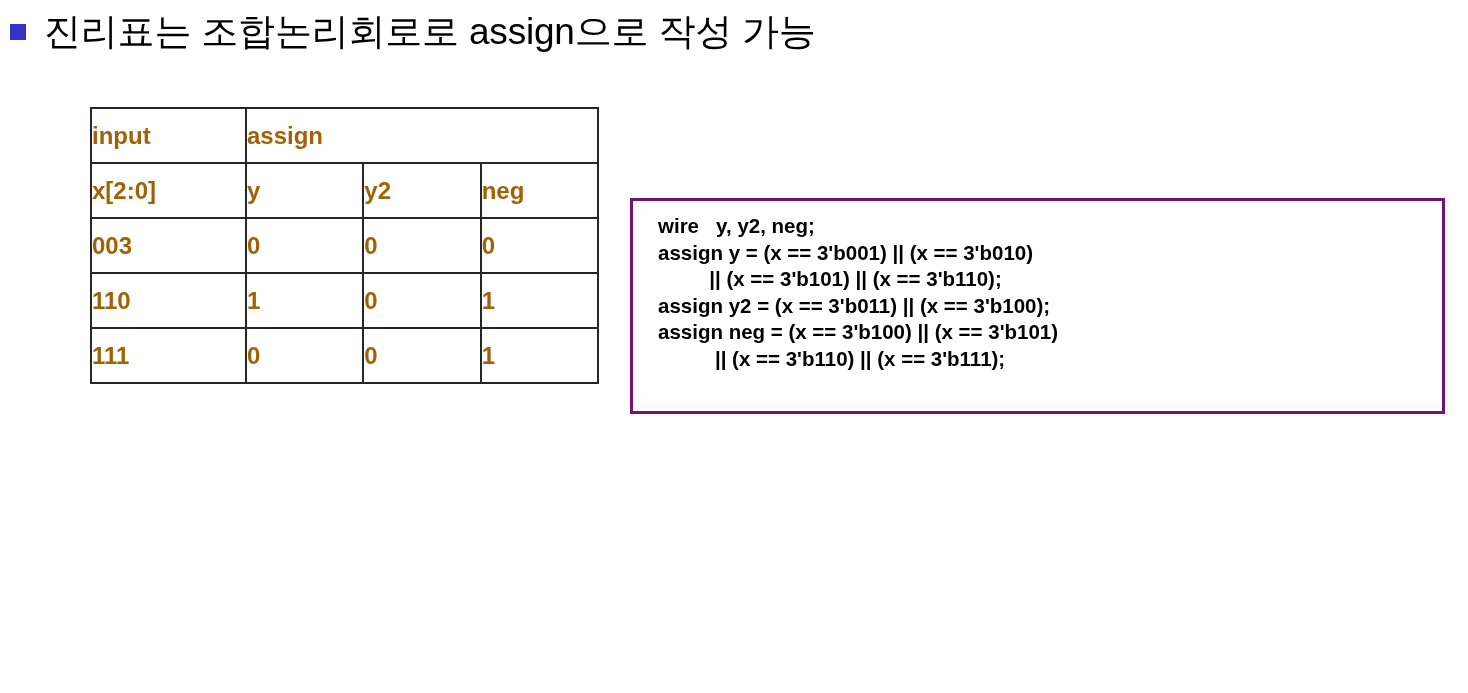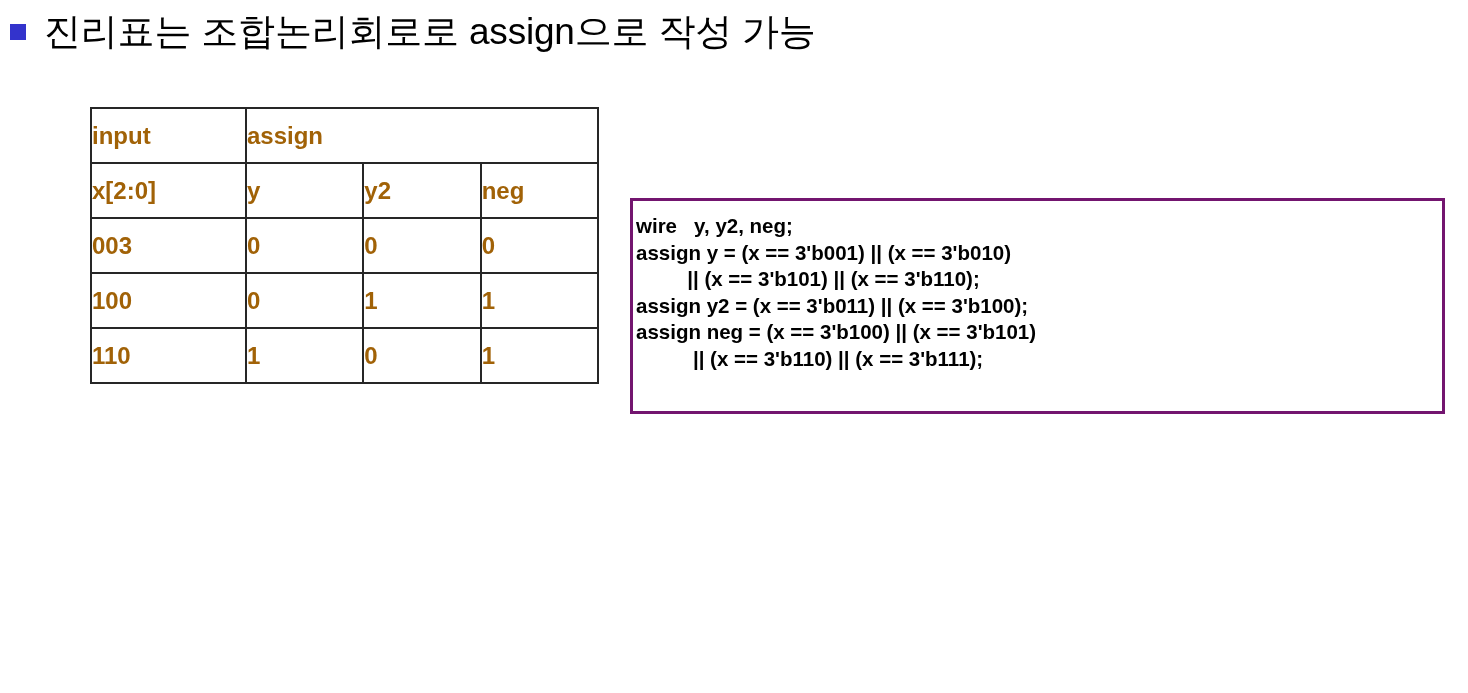--- a/index.html
+++ b/index.html
@@ -74,21 +74,21 @@
     left: 630px;
     top: 198px;
     width: 815px;
     height: 216px;
     border: 3px solid #73156F;
     box-sizing: border-box;
     background: #ffffff;
   }
   #code-text {
     margin: 0;
-    padding: 12px 0 0 3px;
+    padding: 12px 0 0 25px;
     font-family: "Liberation Sans", sans-serif;
     font-size: 20.5px;
     font-weight: bold;
     line-height: 26.5px;
     white-space: pre;
     color: #000000;
   }
 </style>
 </head>
 <body>
@@ -111,28 +111,28 @@
       <td class="col-ng">neg</td>
     </tr>
 
     <tr>
       <td class="col-x">003</td>
       <td class="col-y">0</td>
       <td class="col-y2">0</td>
       <td class="col-ng">0</td>
     </tr>
     <tr>
-      <td class="col-x">100</td>
-      <td class="col-y">0</td>
-      <td class="col-y2">1</td>
+      <td class="col-x">110</td>
+      <td class="col-y">1</td>
+      <td class="col-y2">0</td>
       <td class="col-ng">1</td>
     </tr>
     <tr>
-      <td class="col-x">110</td>
-      <td class="col-y">1</td>
+      <td class="col-x">111</td>
+      <td class="col-y">0</td>
       <td class="col-y2">0</td>
       <td class="col-ng">1</td>
     </tr>
   </tbody>
 </table>
 
 <div id="code-box">
   <pre id="code-text">wire   y, y2, neg;
 assign y = (x == 3'b001) || (x == 3'b010)
          || (x == 3'b101) || (x == 3'b110);

